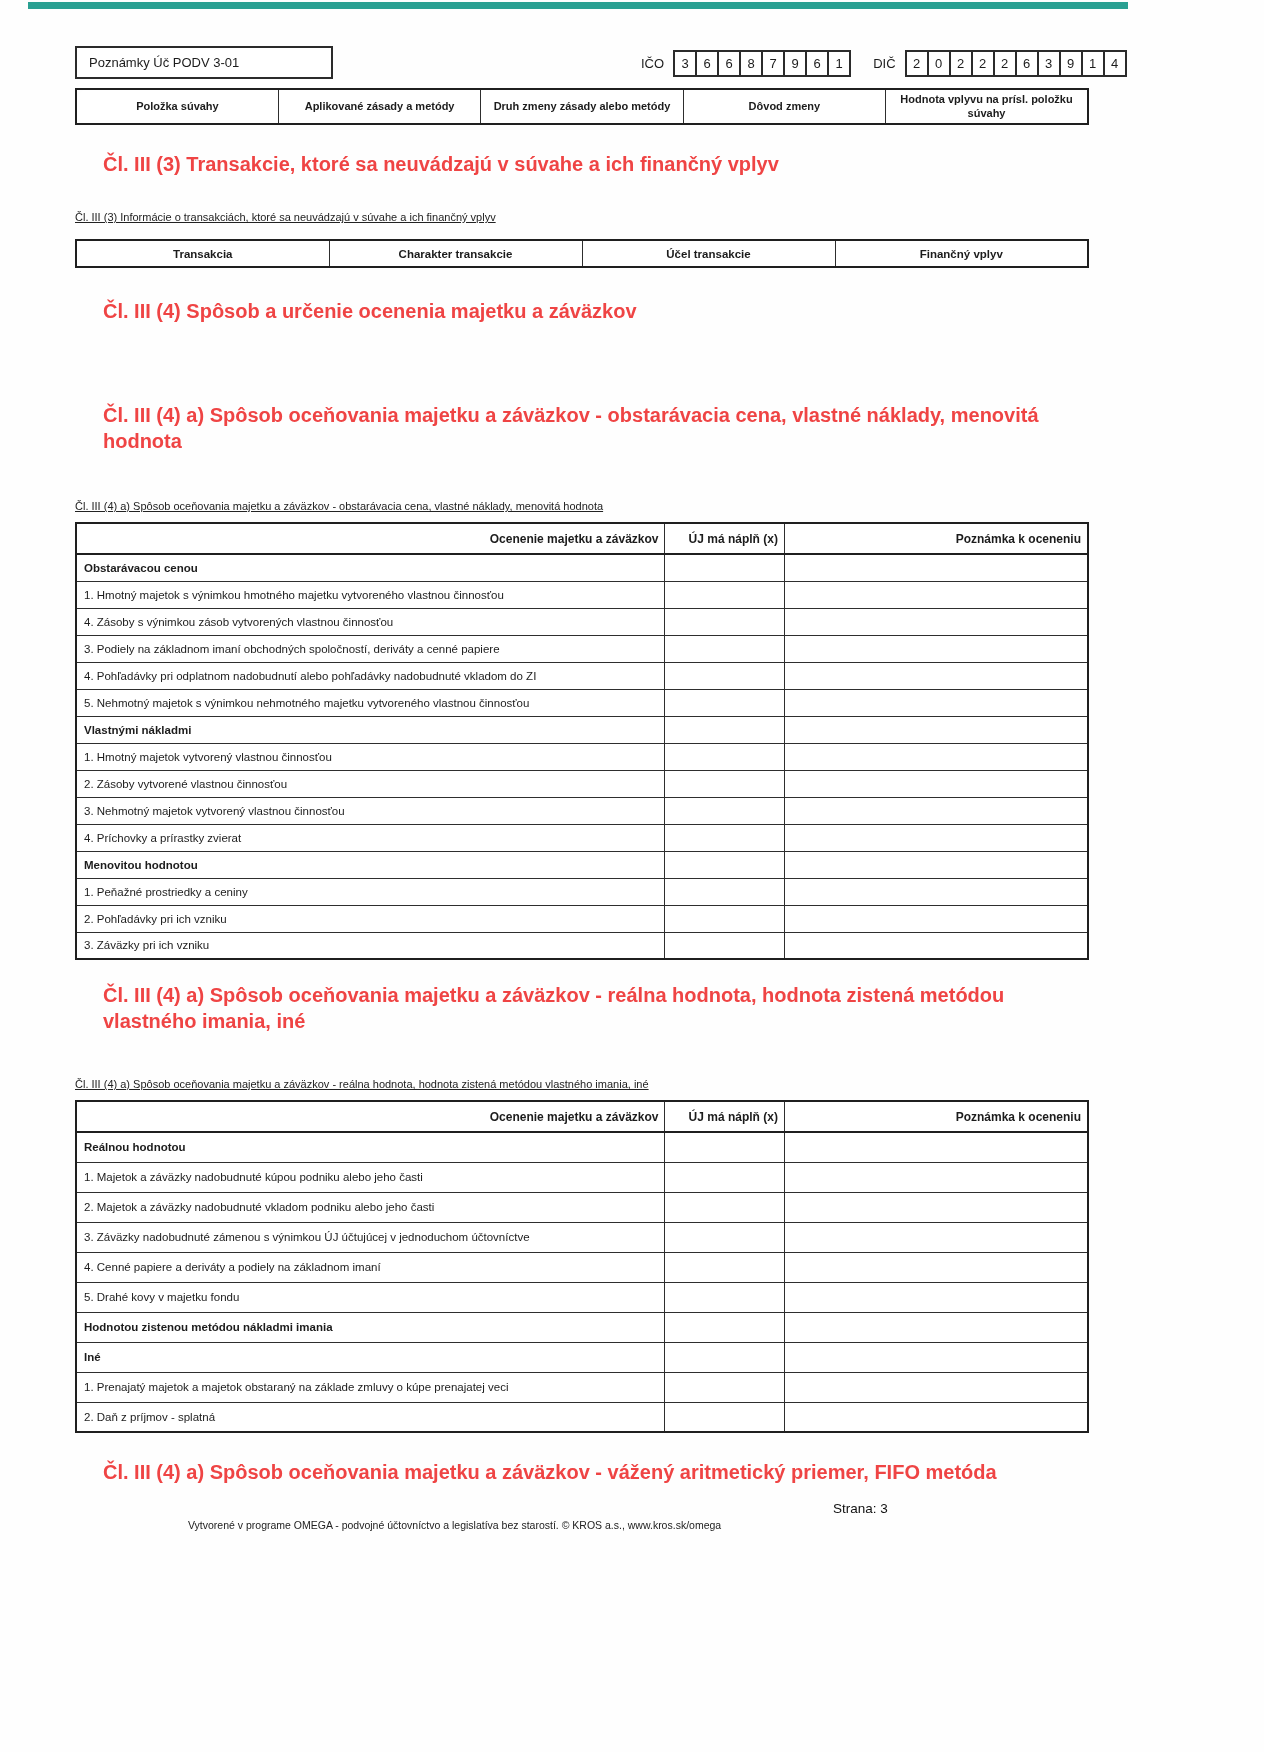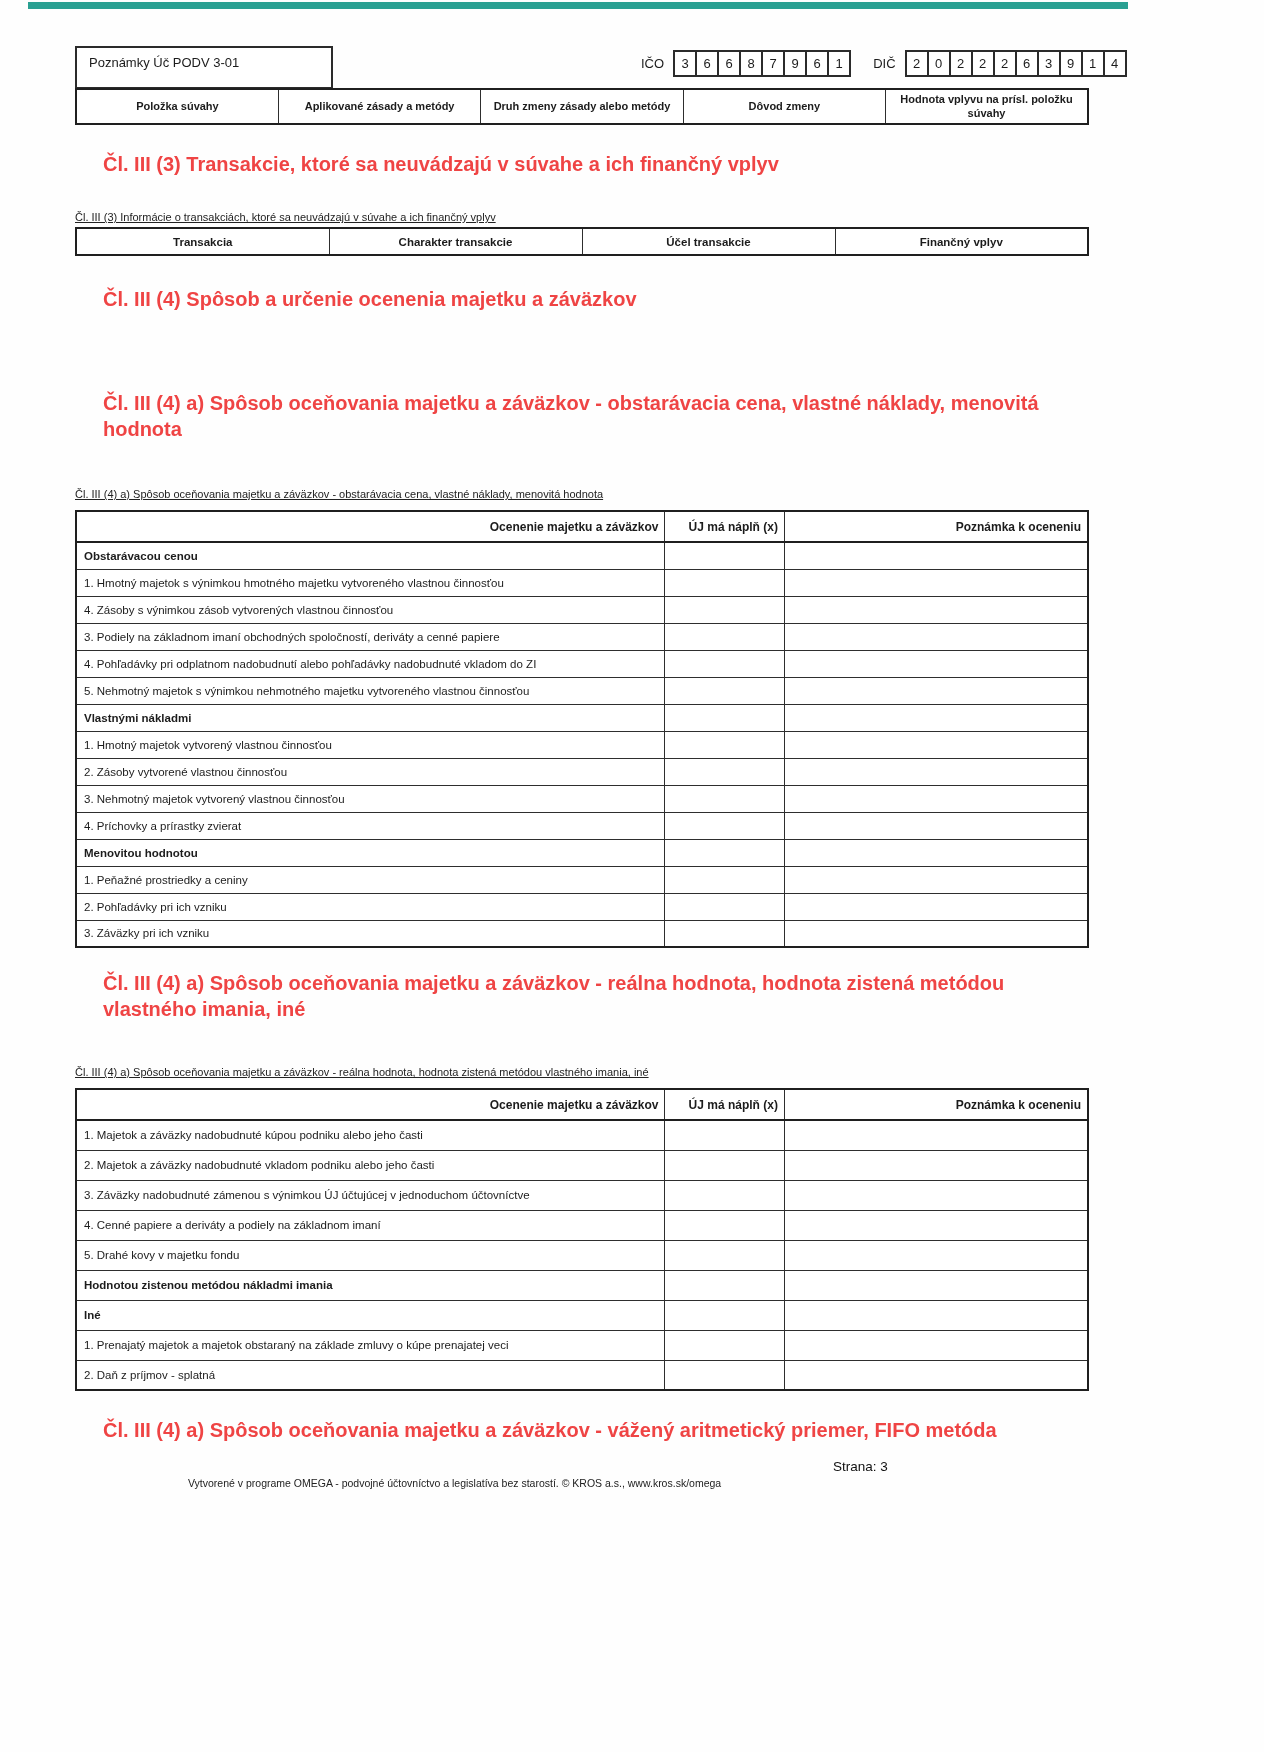--- a/index.html
+++ b/index.html
@@ -17,21 +17,21 @@
   .topbar {
     position: absolute; top: 2px; left: 28px;
     width: 1100px; height: 7px;
   }
 
   
   .head { position: absolute; top: 44px; left: 75px; right: 0; height: 46px; }
   .form-box {
     position: absolute; left: 0; top: 2px;
     border: 2px solid #2b2b2b;
-    width: 258px; height: 43px;
+    width: 258px; height: 33px;
     font-size: 13px; padding: 7px 12px;
     background: #fff;
   }
   .id-row { position: absolute; left: 566px; top: 6px; display: flex; align-items: center; }
   .id-label { font-size: 13px; font-weight: normal; margin-right: 11px; }
   .id-gap { width: 22px; }
   .digit-boxes { display: flex; }
   .digit {
     width: 24px; height: 27px;
     border: 2px solid #2b2b2b; margin-left: -2px;
@@ -43,21 +43,21 @@
 
   table { border-collapse: collapse; width: 100%; table-layout: fixed; background: #fff; border-radius: 17px; }
   .bordered { border: 2.5px solid #1f1f1f; }
   th, td { border: 1px solid #2e2e2e; }
   thead th { border-bottom: 2px solid #1f1f1f; }
 
   .top-table th {
     font-size: 11px; font-weight: bold; text-align: center; vertical-align: middle;
     height: 35px; padding: 2px 8px; line-height: 1.2;
   }
-  .s3-table { margin-top: 4px; }
+  .s3-table { margin-top: 16px; }
   .s3-table th { font-size: 11.5px; font-weight: bold; text-align: center; height: 27px; }
 
   h1.section-title {
     font-size: 20px; font-weight: bold; line-height: 1.3; color: #ef4444; margin-left: 28px;
   }
   .t-s3 { margin-top: 26px; }
   .t-s4 { margin-top: 30px; }
   .t-s4a1 { margin-top: 78px; }
   .t-s4a2 { margin-top: 22px; }
   .t-s4a3 { margin-top: 26px; }
@@ -257,20 +257,25 @@
         </colgroup>
       <thead>
         <tr>
           <th>Ocenenie majetku a záväzkov</th>
           <th>ÚJ má náplň (x)</th>
           <th>Poznámka k oceneniu</th>
         </tr>
       </thead>
       <tbody>
           <tr>
+            <td class="cell-label cat">Reálnou hodnotou</td>
+            <td class="cell-mark"></td>
+            <td class="cell-note"></td>
+          </tr>
+          <tr>
             <td class="cell-label">1. Majetok a záväzky nadobudnuté kúpou podniku alebo jeho časti</td>
             <td class="cell-mark"></td>
             <td class="cell-note"></td>
           </tr>
           <tr>
             <td class="cell-label">2. Majetok a záväzky nadobudnuté vkladom podniku alebo jeho časti</td>
             <td class="cell-mark"></td>
             <td class="cell-note"></td>
           </tr>
           <tr>

